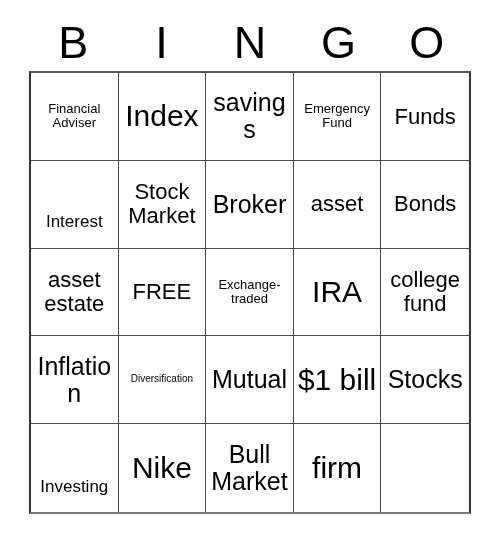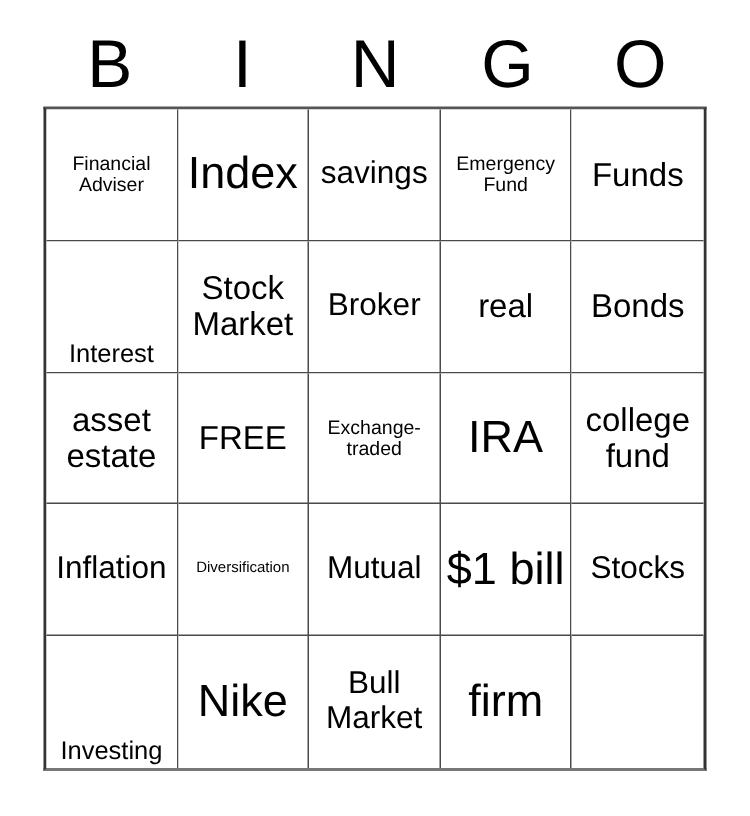--- a/index.html
+++ b/index.html
@@ -63,33 +63,33 @@
   }
 
   .bingo-cell {
     box-sizing: border-box;
     border-right: 1px solid #4a4a4a;
     border-bottom: 1px solid #4a4a4a;
     display: flex;
     align-items: center;
     justify-content: center;
     text-align: center;
-    padding: 2px 3px;
+    padding: 16px 3px;
     overflow: hidden;
     background: #ffffff;
     line-height: 1.08;
     word-break: break-word;
   }
   .bingo-cell:nth-child(5n) { border-right: none; }
   .bingo-cell:nth-child(n+21) { border-bottom: none; }
 
   
   .size-xl   { font-size: 30px; }
   .size-lg   { font-size: 22px; }
-  .size-md   { font-size: 21px; }
+  .size-md   { font-size: 25px; }
   .size-sm   { font-size: 17px; align-items: flex-end; }
   .size-xs   { font-size: 13px; }
   .size-xxs  { font-size: 10px; text-align: center; }
 
   .cell-text {
     display: block;
     width: 100%;
   }
 </style>
 </head>
@@ -124,21 +124,21 @@
       <div class="bingo-cell size-sm">
         <span class="cell-text">Interest</span>
       </div>
       <div class="bingo-cell size-lg">
         <span class="cell-text">Stock Market</span>
       </div>
       <div class="bingo-cell size-md">
         <span class="cell-text">Broker</span>
       </div>
       <div class="bingo-cell size-lg">
-        <span class="cell-text">real</span>
+        <span class="cell-text">asset</span>
       </div>
       <div class="bingo-cell size-lg">
         <span class="cell-text">Bonds</span>
       </div>
       <div class="bingo-cell size-lg">
         <span class="cell-text">asset estate</span>
       </div>
       <div class="bingo-cell size-lg">
         <span class="cell-text">FREE</span>
       </div>

